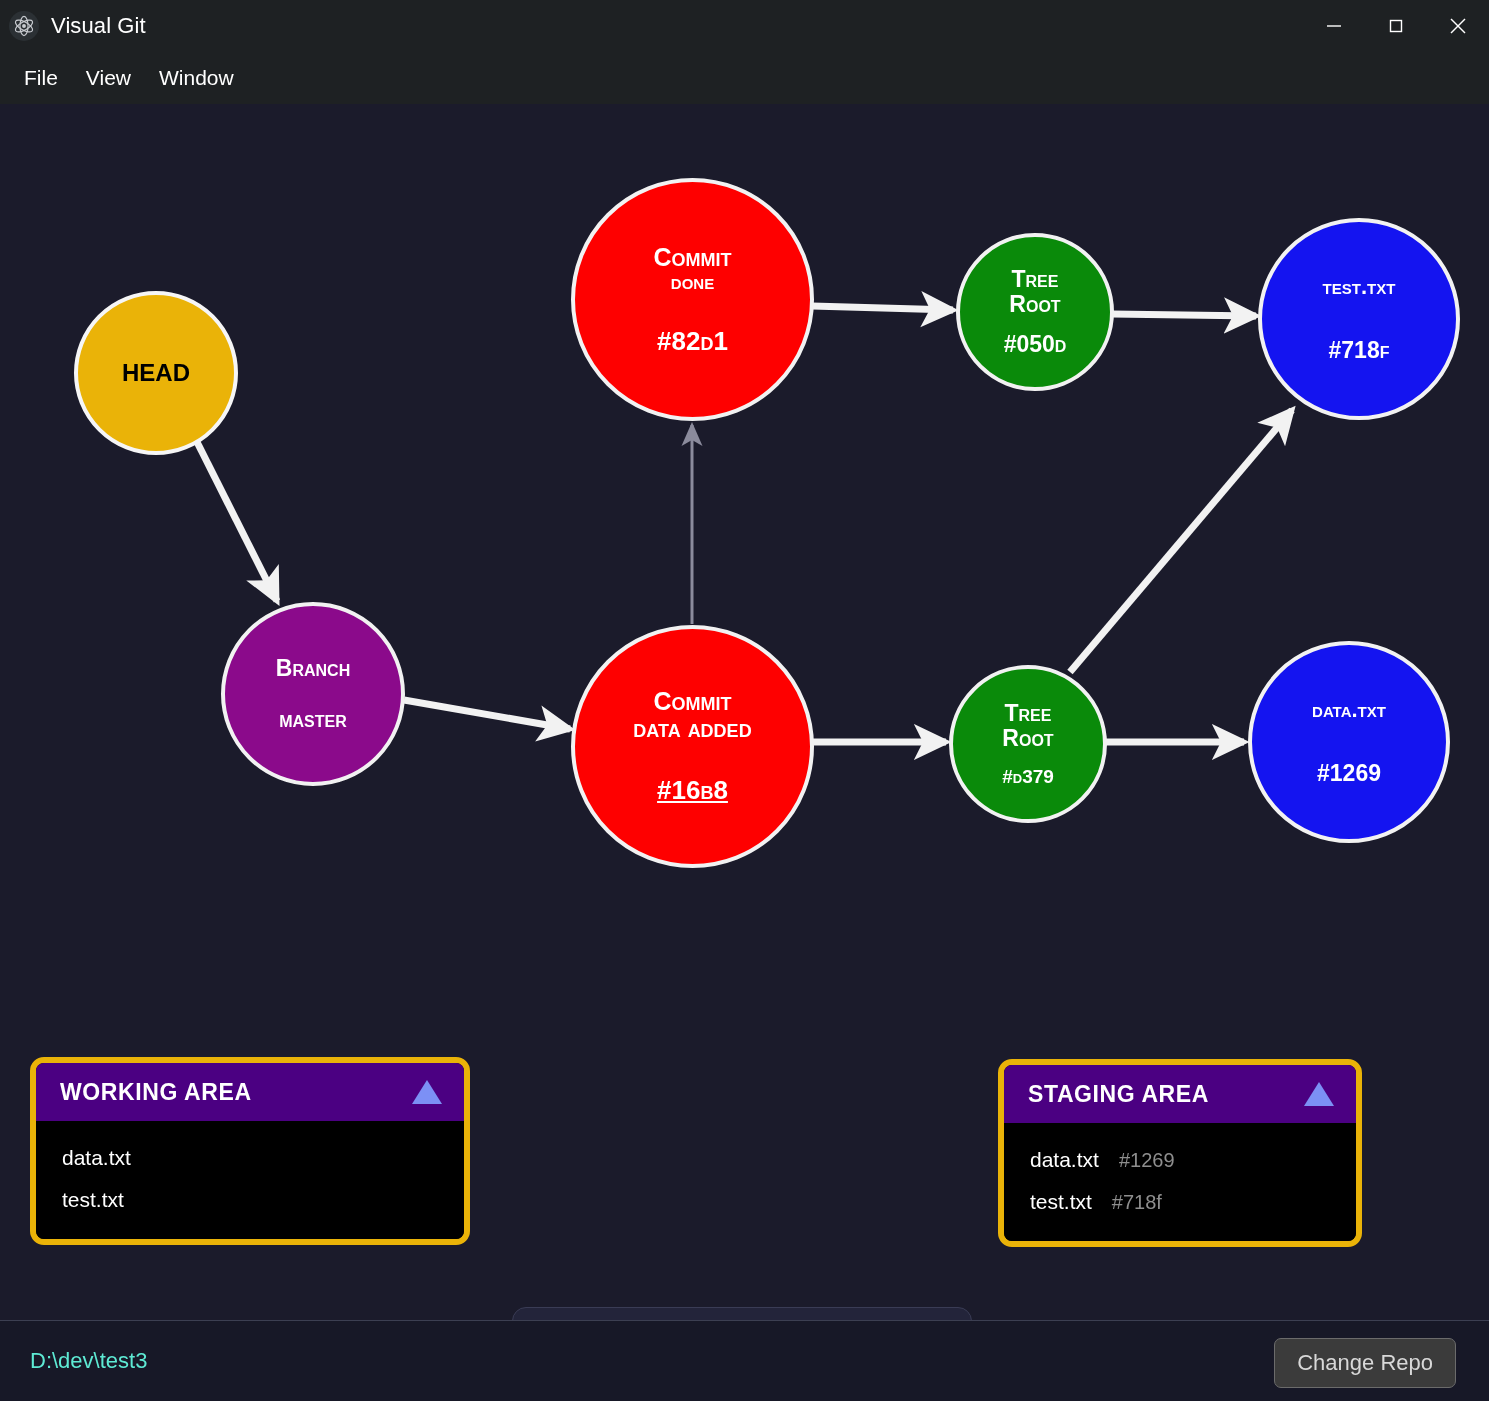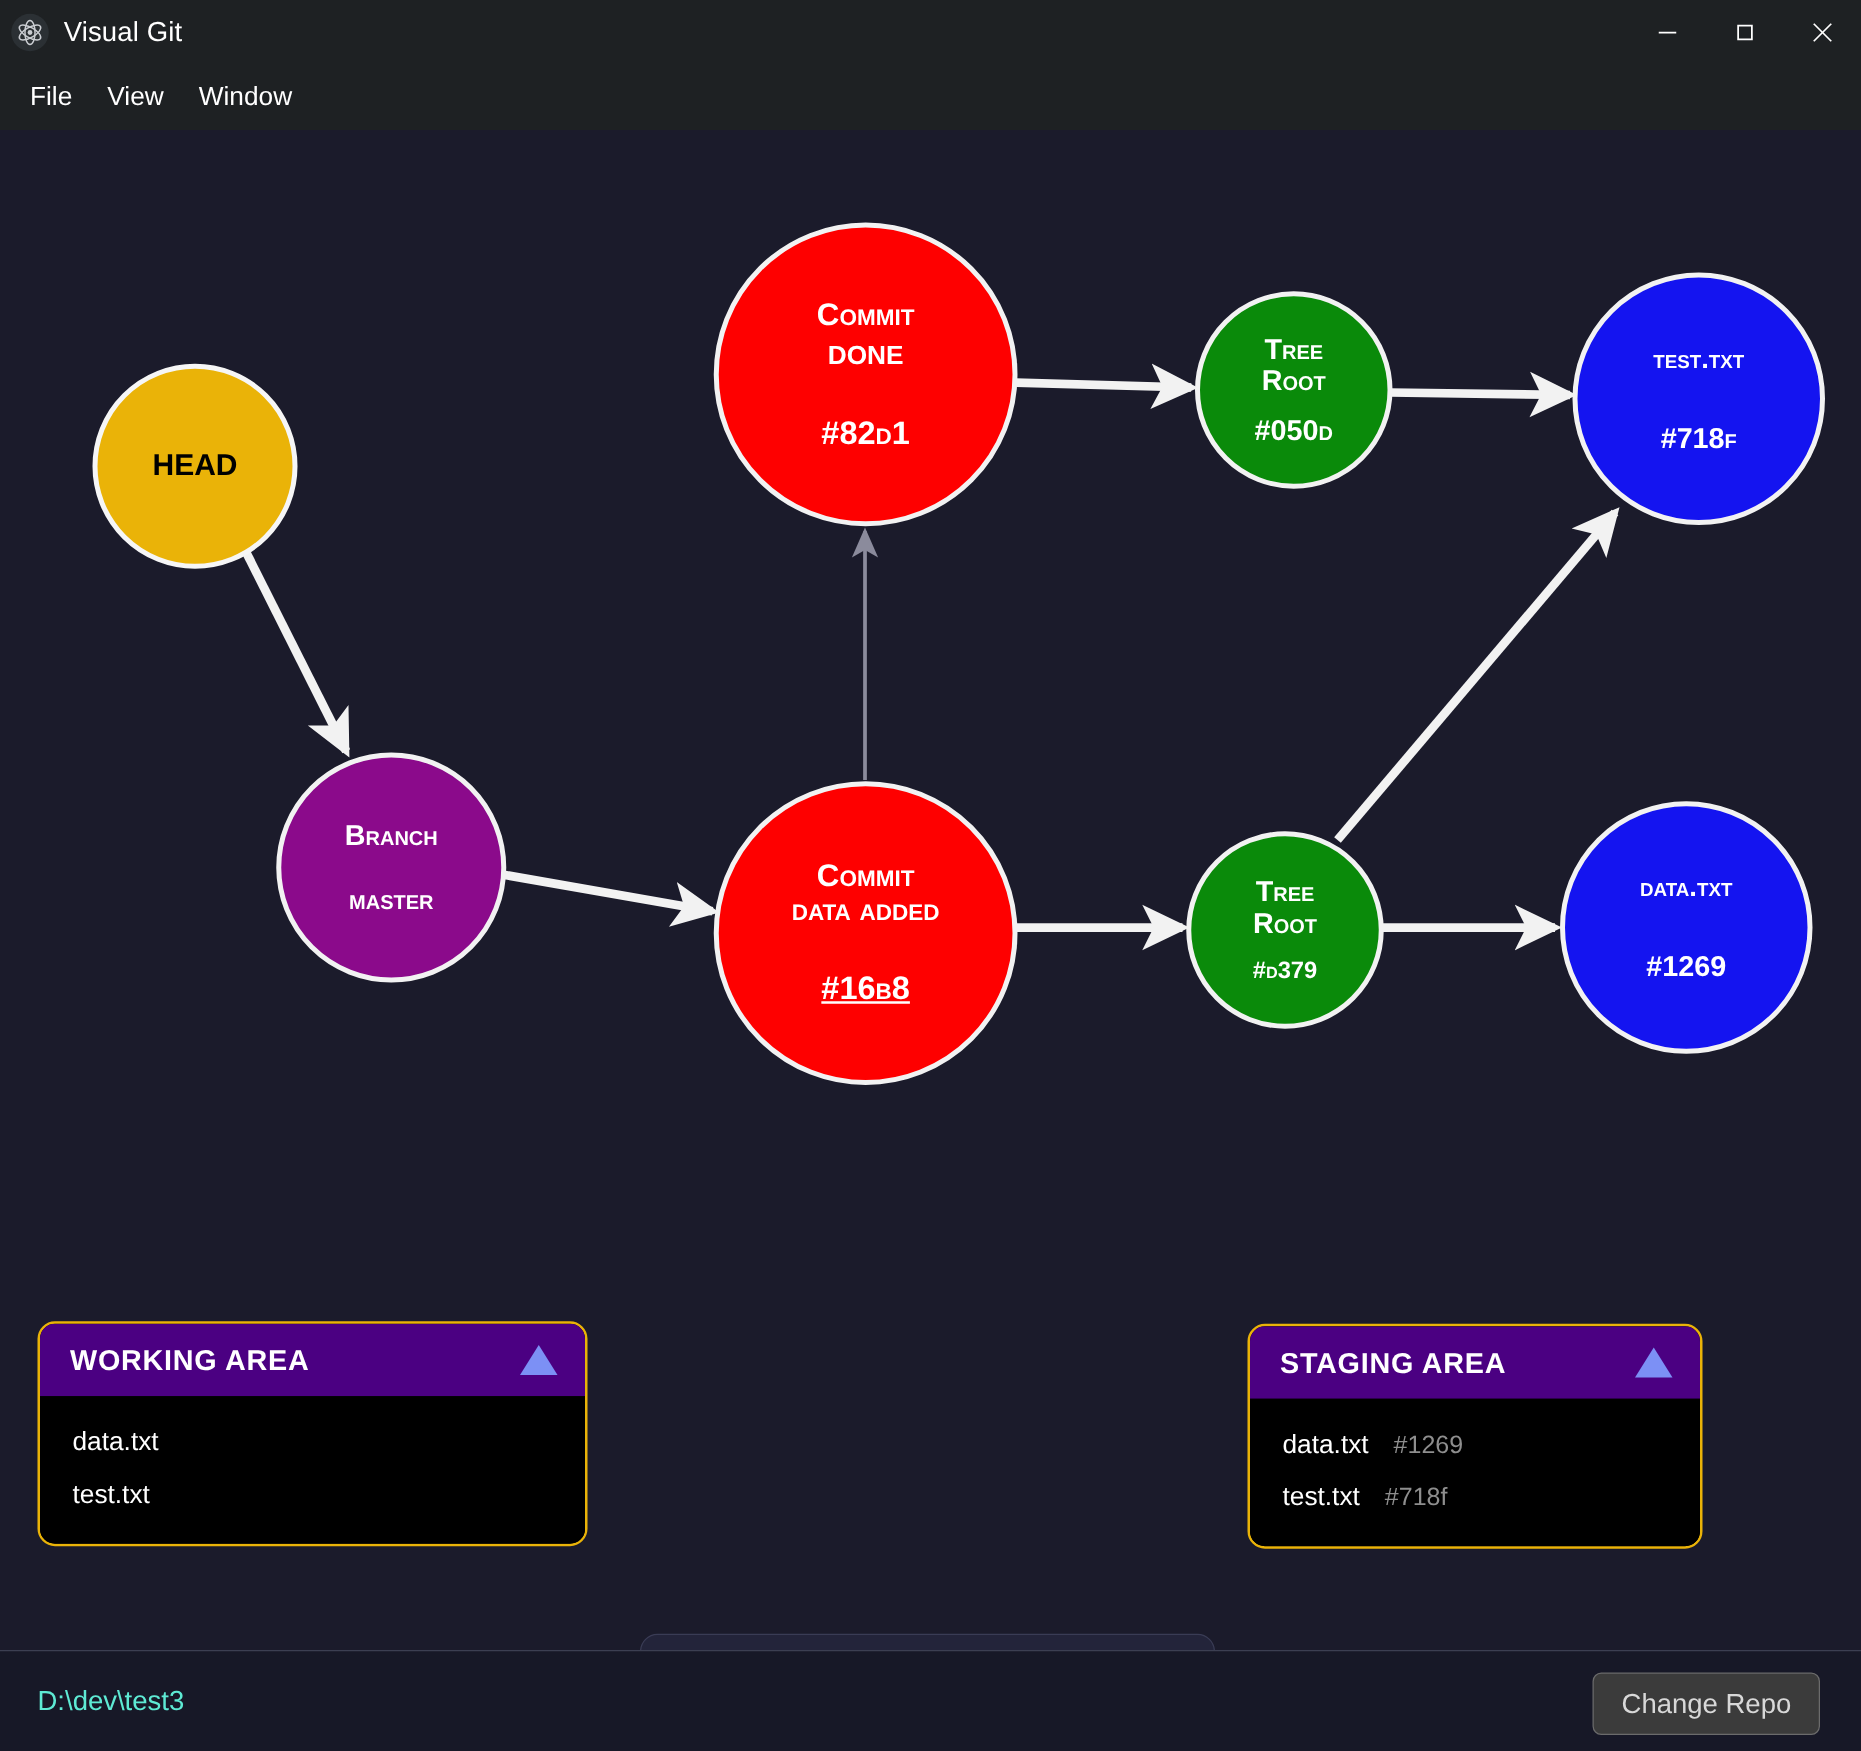--- a/index.html
+++ b/index.html
@@ -95,21 +95,21 @@
   .node.head  { background: #eab308; color: #000000; border-color: #f6f6f6;
                 font-variant: normal; }
   .node.branch{ background: #8b0a8b; }
   .node.commit{ background: #fe0000; }
   .node.tree  { background: #0a8a0a; }
   .node.blob  { background: #1414f0; }
 
   
   .area-panel {
     position: absolute;
-    border: 2px solid #eab308;
+    border: 6px solid #eab308;
     border-radius: 14px;
     overflow: hidden;
     background: #000000;
     z-index: 4;
   }
   .area-header {
     background: #4b0082;
     height: 58px;
     display: flex; align-items: center; justify-content: space-between;
     padding: 0 22px 0 24px;
@@ -242,21 +242,21 @@
     <div id="node-layer">
         <div class="node head" style="left: 74px; top: 187px; width: 164px; height: 164px;">
           <span class="nlabel" style="font-size: 24px;">HEAD</span>
         </div>
         <div class="node branch" style="left: 221px; top: 498px; width: 184px; height: 184px;">
           <span class="nlabel" style="font-size: 23px;">Branch</span>
           <span class="nlabel2" style="font-size: 23px; margin-top: 26px;">master</span>
         </div>
         <div class="node commit" style="left: 571px; top: 74px; width: 243px; height: 243px;">
           <span class="nlabel" style="font-size: 25px;">Commit</span>
-          <span class="nlabel2" style="font-size: 30px;">done</span>
+          <span class="nlabel2" style="font-size: 21px;">done</span>
           <span class="nhash" style="font-size: 26px; margin-top: 34px; text-align: right;">#82d1</span>
         </div>
         <div class="node commit" style="left: 571px; top: 521px; width: 243px; height: 243px;">
           <span class="nlabel" style="font-size: 25px;">Commit</span>
           <span class="nlabel2" style="font-size: 25px;">data added</span>
           <span class="nhash" style="font-size: 26px; margin-top: 34px; text-decoration: underline;">#16b8</span>
         </div>
         <div class="node tree" style="left: 956px; top: 129px; width: 158px; height: 158px;">
           <span class="nlabel" style="font-size: 23px;">Tree</span>
           <span class="nlabel2" style="font-size: 23px;">Root</span>

